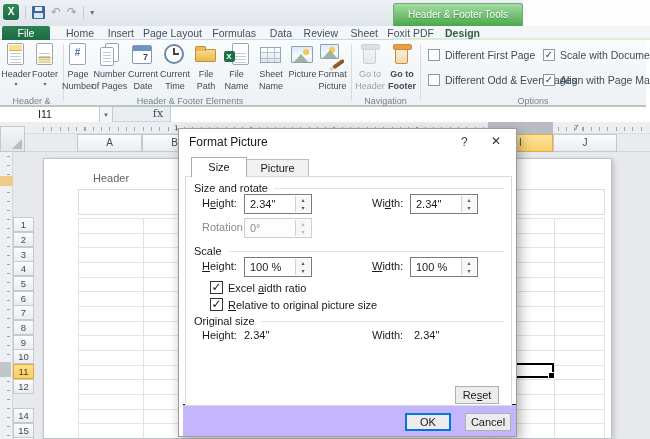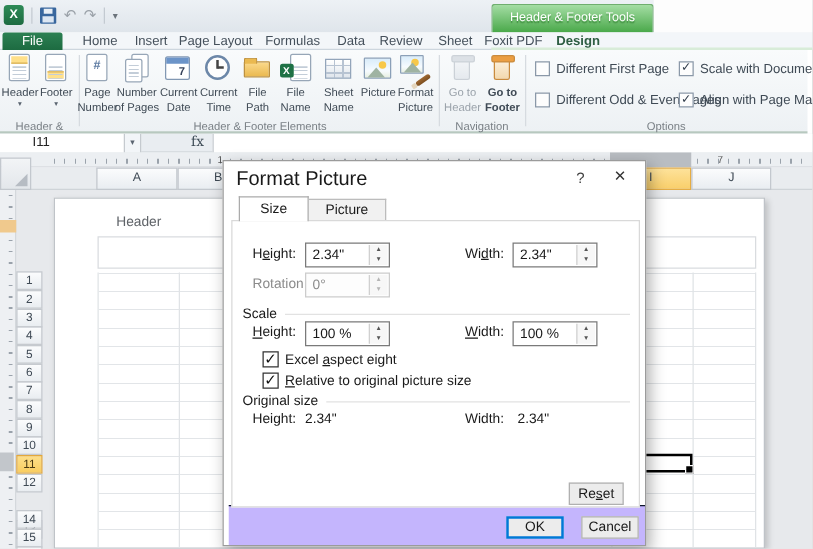--- a/index.html
+++ b/index.html
@@ -63,21 +63,21 @@
 .i-brush::before{content:'';position:absolute;left:-4px;top:0;width:4px;height:4px;background:#e5d6bd;border-radius:1px}
 .i-scroll{position:absolute;left:6px;top:3px;width:13px;height:19px;background:linear-gradient(#f4f6f8,#d9dfe6);border:1px solid #a9b2bc;border-radius:2px}
 .i-scroll::before{content:'';position:absolute;left:-3px;top:-2px;width:17px;height:4px;background:#c6cdd5;border:1px solid #a9b2bc;border-radius:2px}
 .i-scroll.org{border-color:#c98b3e;background:linear-gradient(#fdf3e3,#f3d9ae)}
 .i-scroll.org::before{background:#eb9e42;border-color:#c98b3e}
 .i-scroll.gray{opacity:.55}
 .opt{display:flex;align-items:center;gap:5px;font-size:10.5px;color:#3f4a55;white-space:nowrap}
 .cbx{width:12px;height:12px;border:1px solid #8a98a8;background:#fdfdfd;font-size:10px;line-height:10px;color:#2f3b49;text-align:center;flex:none}
 
 .fbar{left:0;top:107px;width:650px;height:15px;background:#e9edf1;border-bottom:1px solid #d2d7db}
-.namebox{left:0;top:107px;width:100px;height:15px;background:#fff;border-right:1px solid #c5cacf;font-size:10.5px;line-height:15px;padding-left:26px;color:#222}
+.namebox{left:0;top:107px;width:100px;height:15px;background:#fff;border-right:1px solid #c5cacf;font-size:10.5px;line-height:15px;padding-left:38px;color:#222}
 .nbcaret{left:100px;top:107px;width:13px;height:15px;font-size:7px;color:#5a6470;text-align:center;line-height:15px;background:#f2f5f8;border-right:1px solid #c5cacf}
 .fxbtn{left:148px;top:107px;width:20px;height:15px;font-family:"DejaVu Serif","Liberation Serif",serif;font-size:11px;color:#3c4document5;color:#3c4a55;text-align:center;line-height:14px}
 .ffield{left:170px;top:107px;width:480px;height:15px;background:#fff;border-left:1px solid #c5cacf}
 
 .hruler{left:0;top:122px;width:650px;height:12px;background:#eceff2;border-bottom:1px solid #d8dcdf}
 .hruler::after{content:'';position:absolute;left:43px;right:8px;bottom:2px;height:4px;background:repeating-linear-gradient(to right,#9aa2ab 0 1px,transparent 1px 8.3px)}
 .rnum{top:123px;font-size:8px;color:#555}
 .rhl{left:488px;top:122px;width:65px;height:12px;background:#b9bdc2}
 .corner{left:0;top:126px;width:25px;height:26px;background:linear-gradient(#f2f4f6,#e3e7eb);border:1px solid #c3c8ce}
 .corner::after{content:'';position:absolute;right:2px;bottom:2px;border-left:10px solid transparent;border-bottom:10px solid #b6bcc3}
@@ -94,21 +94,21 @@
 .rowhdr.hl{background:linear-gradient(#fddf8a,#f9cd60);border-color:#e3a83c;color:#4a3a12}
 .page{left:43px;top:158px;width:569px;height:281px;background:#fff;border:1px solid #bfc3c8;box-shadow:2px 2px 5px rgba(0,0,0,.18)}
 .hdrtext{left:49px;top:13px;font-size:11px;color:#5f6368}
 .hdrbox{left:34px;top:30px;width:527px;height:26px;border:1px solid #d9dcdf}
 .grid{left:34px;top:59px;width:527px;bottom:0;border-left:1px solid #e0e3e6;border-right:1px solid #e0e3e6;background:repeating-linear-gradient(to bottom,#e2e5e8 0 1px,transparent 1px 14.67px)}
 .vline{top:59px;bottom:0;width:1px;background:#e0e3e6}
 .selcell{left:445px;top:204px;width:65px;height:15px;border:2px solid #000;background:#fff}
 .selcell::after{content:'';position:absolute;right:-3px;bottom:-3px;width:5px;height:5px;background:#000;border:1px solid #fff}
 
 .dlg{left:178px;top:128px;width:339px;height:309px;background:#fff;border:1px solid #9b9b9b;box-shadow:3px 5px 12px rgba(0,0,0,.32);z-index:50;font-size:11px;color:#1a1a1a}
-.dtitle{position:absolute;left:10px;top:6px;font-size:16px}
+.dtitle{position:absolute;left:10px;top:6px;font-size:12px}
 .dhelp{position:absolute;left:282px;top:6px;font-size:12px;color:#444}
 .dclose{position:absolute;left:312px;top:5px;font-size:12px;color:#333}
 .dtab{position:absolute;font-size:11px;text-align:center}
 .dtab.active{left:12px;top:28px;width:56px;height:20px;background:#fff;border:1px solid #ababab;border-bottom:none;line-height:19px;z-index:3}
 .dtab.idle{left:68px;top:30px;width:62px;height:18px;background:#f1f1f1;border:1px solid #bcbcbc;border-left:none;line-height:17px;z-index:1}
 .tabpage{position:absolute;left:6px;top:47px;width:327px;height:230px;background:#fff;border:1px solid #d9d9d9;z-index:2}
 .ghead{position:absolute;left:8px;right:7px;display:flex;align-items:center}
 .ghead .gline{flex:1;height:1px;background:#e2e2e2;margin-left:6px}
 .dlab{position:absolute;white-space:nowrap}
 .dlab.gray{color:#8b8b8b}
@@ -267,21 +267,21 @@
   <div class="ab opt" style="left:543px;top:49px">
     <span class="cbx">✓</span>
     <span>Scale with Document</span>
   </div>
   <div class="ab opt" style="left:543px;top:74px">
     <span class="cbx">✓</span>
     <span>Align with Page Margins</span>
   </div>
 
   <div class="ab glabel" style="left:0;width:63px">Header &amp; Footer</div>
-  <div class="ab glabel" style="left:64px;width:288px">Header &amp; Footer Elements</div>
+  <div class="ab glabel" style="left:46px;width:288px">Header &amp; Footer Elements</div>
   <div class="ab glabel" style="left:351px;width:69px">Navigation</div>
   <div class="ab glabel" style="left:420px;width:226px">Options</div>
 
   <div class="ab fbar"></div>
   <div class="ab namebox">I11</div>
   <div class="ab nbcaret">▾</div>
   <div class="ab fxbtn">fx</div>
   <div class="ab ffield"></div>
 
   <div class="ab hruler"></div>
@@ -315,20 +315,24 @@
 
   <div class="ab dlg">
     <div class="dtitle">Format Picture</div>
     <div class="dhelp">?</div>
     <div class="dclose">✕</div>
     <div class="dtab active">Size</div>
     <div class="dtab idle">Picture</div>
 
     <div class="tabpage">
 
+      <div class="ghead" style="top:5px">
+        <span>Size and rotate</span>
+          <div class="gline"></div>
+      </div>
       <div class="dlab" style="left:16px;top:20px"><span>H</span><span class="u">e</span><span>ight:</span></div>
       <div class="din" style="left:58px;top:17px">
         <span>2.34"</span>
         <span class="spin">
             <span>▴</span>
             <span>▾</span>
           </span>
       </div>
       <div class="dlab" style="left:186px;top:20px"><span>Wi</span><span class="u">d</span><span>th:</span></div>
       <div class="din" style="left:224px;top:17px">
@@ -361,21 +365,21 @@
       </div>
       <div class="dlab" style="left:186px;top:83px"><span></span><span class="u">W</span><span>idth:</span></div>
       <div class="din" style="left:224px;top:80px">
         <span>100 %</span>
         <span class="spin">
             <span>▴</span>
             <span>▾</span>
           </span>
       </div>
       <div class="dcb" style="left:24px;top:104px">✓</div>
-      <div class="dlab" style="left:42px;top:105px"><span>Excel </span><span class="u">a</span><span>spect eight</span></div>
+      <div class="dlab" style="left:42px;top:105px"><span>Excel </span><span class="u">a</span><span>idth ratio</span></div>
       <div class="dcb" style="left:24px;top:121px">✓</div>
       <div class="dlab" style="left:42px;top:122px"><span></span><span class="u">R</span><span>elative to original picture size</span></div>
 
       <div class="ghead" style="top:138px">
         <span>Original size</span>
           <div class="gline"></div>
       </div>
       <div class="dlab" style="left:16px;top:152px">Height:</div>
       <div class="dlab" style="left:58px;top:152px">2.34"</div>
       <div class="dlab" style="left:186px;top:152px">Width:</div>

